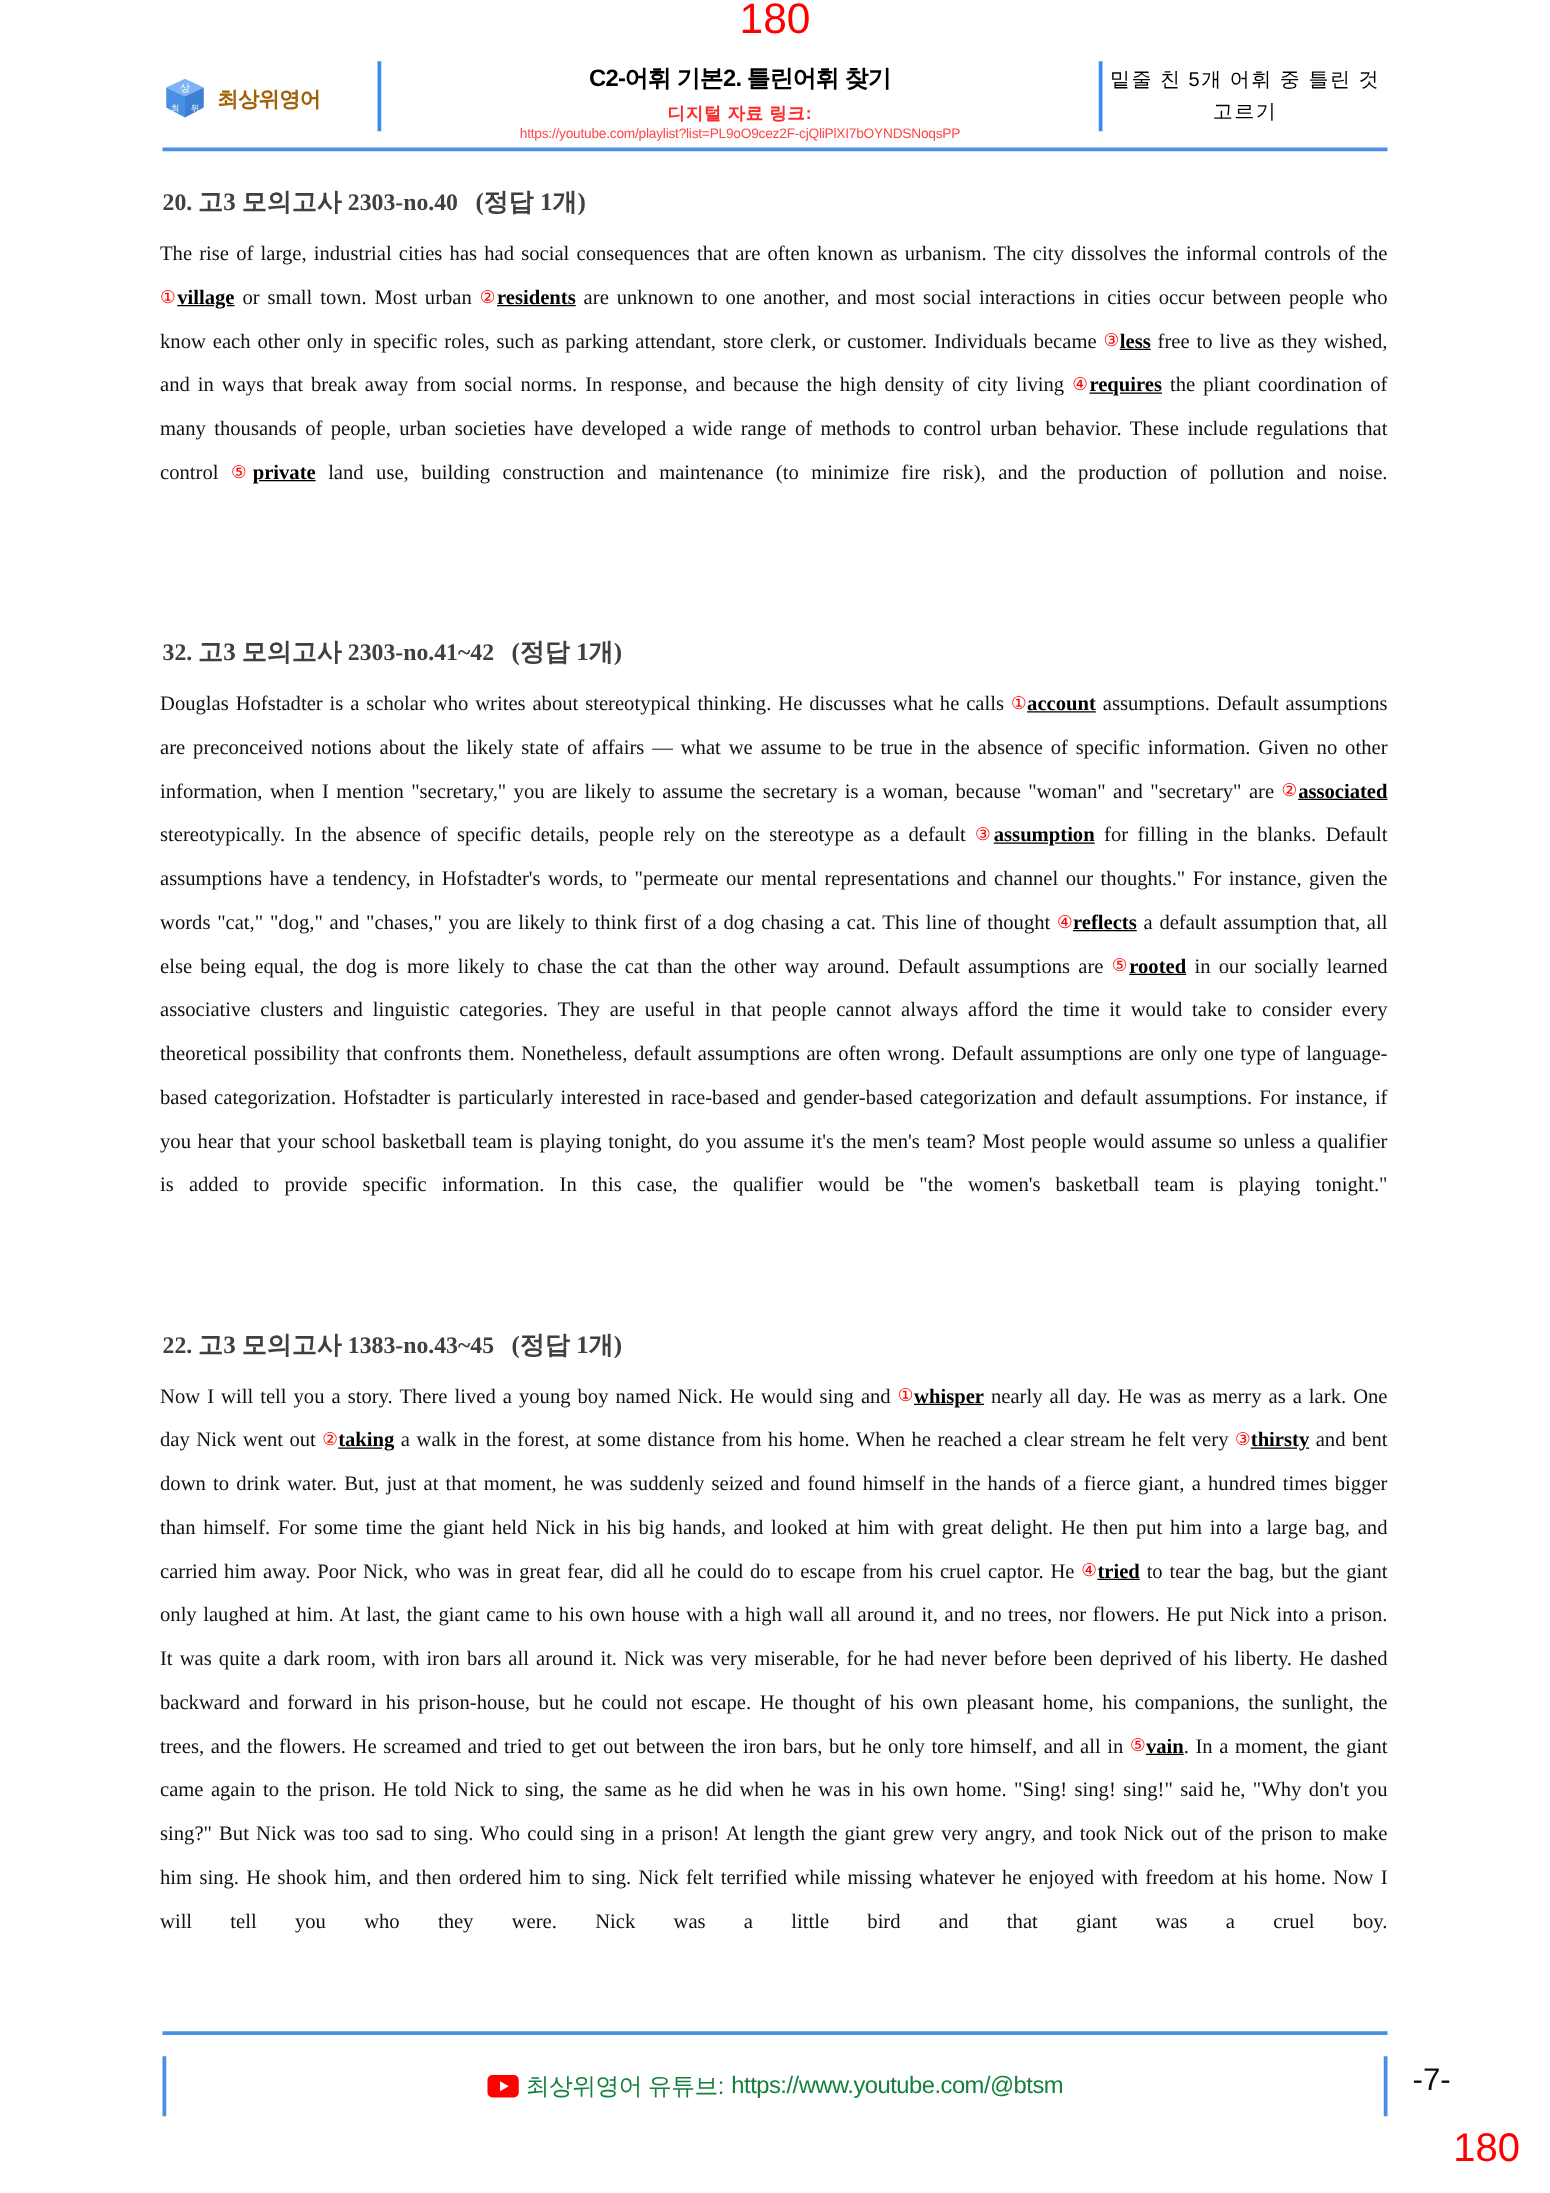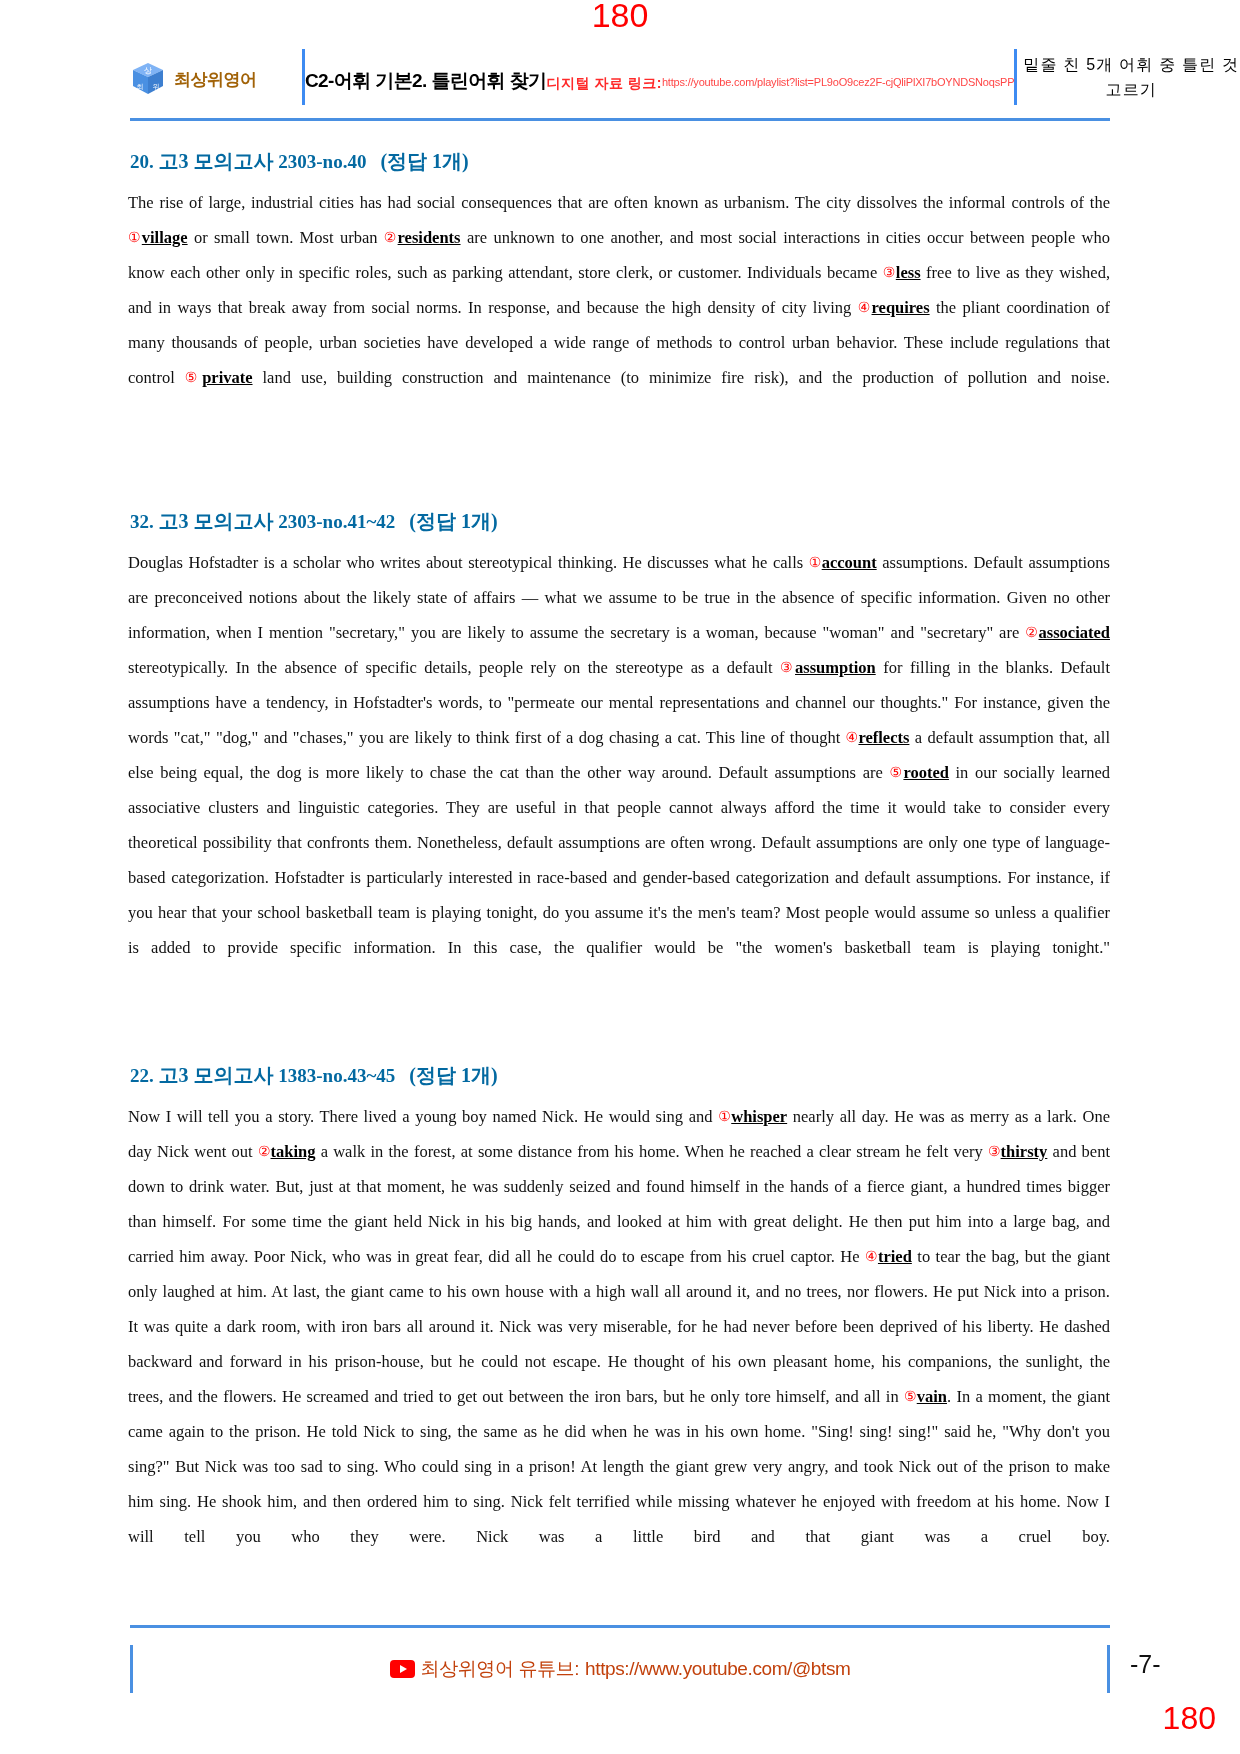--- a/index.html
+++ b/index.html
@@ -42,21 +42,21 @@
     font-size:17px; font-weight:700;
     letter-spacing:-0.5px;
     white-space:nowrap;
   }
   .vdiv{
     width:3px; background:#3d8bf2; flex:0 0 3px;
     height:56px; align-self:center;
   }
   .hdr-center{
     flex:1 1 auto;
-    display:flex; flex-direction:row; align-items:center; justify-content:center;
+    display:flex; flex-direction:column; align-items:center; justify-content:center;
     padding-top:8px;
   }
   .hdr-title{
     font-family:"Liberation Sans", sans-serif;
     font-size:19px; font-weight:700; color:#000;
     letter-spacing:-0.6px; white-space:nowrap;
   }
   .hdr-link-label{
     margin-top:6px;
     font-family:"Liberation Sans", sans-serif;
@@ -84,21 +84,21 @@
   }
   .rule-top{ top:118px; }
   .rule-bottom{ top:1625px; }
 
   
   .content{
     position:absolute; left:128px; top:148px; width:982px;
   }
   .q-block{ margin-bottom:0; }
   .q-head{
-    color:#0369a1;
+    color:#404040;
     font-family:"Liberation Serif", serif;
     font-weight:700;
     font-size:19px;
     letter-spacing:0px;
     margin:0 0 10px 2px;
     white-space:nowrap;
   }
   .q-head .kr{ font-size:20px; }
   .q-head .ans{ margin-left:14px; }
   .q-body{
@@ -127,21 +127,21 @@
 
   
   .footer{
     position:absolute; top:1640px; left:130px; width:980px; height:58px;
     display:flex; align-items:center;
   }
   .f-div{ width:3px; height:48px; background:#4a90e2; flex:0 0 3px; }
   .f-center{
     flex:1 1 auto; display:flex; align-items:center; justify-content:center; gap:6px;
     font-family:"Liberation Sans", sans-serif;
-    font-size:19px; color:#c2410c; letter-spacing:-0.4px; white-space:nowrap;
+    font-size:19px; color:#15803d; letter-spacing:-0.4px; white-space:nowrap;
   }
   .yt-icon{
     display:inline-flex; align-items:center; justify-content:center;
     width:25px; height:18px; background:#ff0000; border-radius:4px;
     flex:0 0 25px;
   }
   .yt-icon:after{
     content:""; display:block;
     border-left:7px solid #ffffff;
     border-top:4.5px solid transparent;

